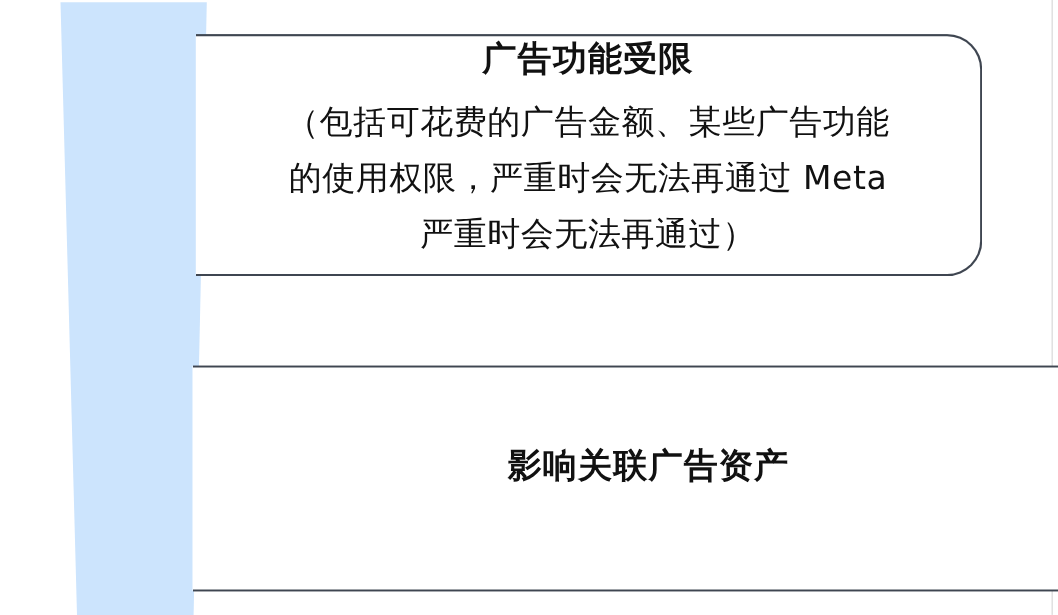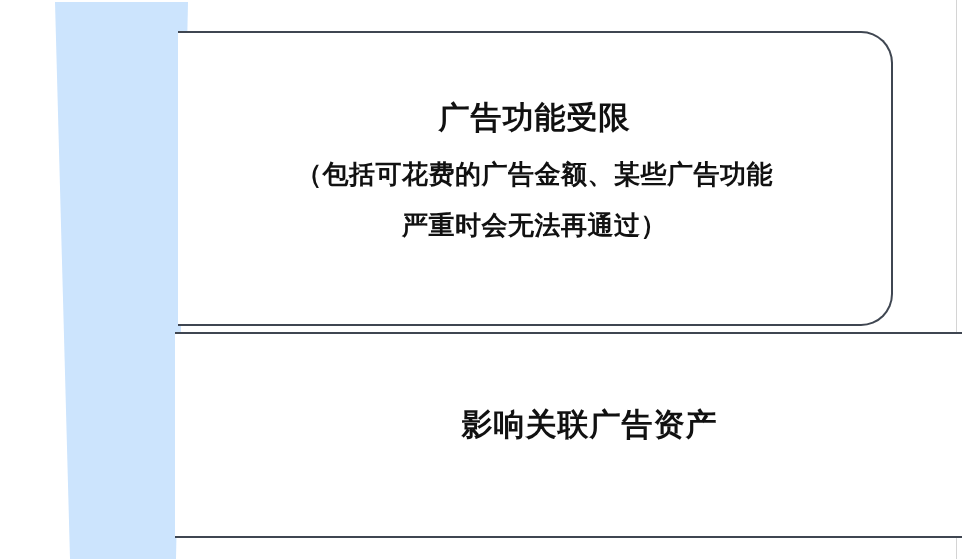--- a/index.html
+++ b/index.html
@@ -40,57 +40,58 @@
       display: flex;
       flex-direction: column;
       align-items: center;
       justify-content: center;
       text-align: center;
     }
     .card-1 {
       left: 178px;
       top: 31px;
       width: 715px;
-      height: 295px;
+      height: 220px;
       border-radius: 0 32px 32px 0;
     }
     .card-2 {
       left: 175px;
       top: 332px;
       width: 831px;
       height: 206px;
       border-radius: 0 32px 32px 0;
     }
     .card-title {
       font-size: 31px;
       font-weight: bold;
       letter-spacing: 1px;
       margin: 0;
       line-height: 44px;
     }
     .card-desc {
-      font-size: 26px;
-      font-weight: bold;
+      font-size: 30px;
+      font-weight: normal;
       line-height: 51px;
       margin: 0;
       letter-spacing: 0.5px;
     }
     .card-1 .card-title { margin-top: -12px; margin-bottom: 10px; }
     .card-2 .card-title { margin-top: -8px; margin-bottom: 14px; }
   </style>
 </head>
 <body>
 
 <svg class="blue-bar" width="962" height="559" viewBox="0 0 962 559">
   <polygon points="55,2 188,2 176,559 70,559" fill="#cce4fd"></polygon>
 </svg>
 
 <div class="right-rule"></div>
 
 <div class="card card-1">
   <p class="card-title">广告功能受限</p>
   <p class="card-desc">（包括可花费的广告金额、某些广告功能</p>
+  <p class="card-desc">的使用权限，严重时会无法再通过 Meta</p>
   <p class="card-desc">严重时会无法再通过）</p>
 </div>
 
 <div class="card card-2">
   <p class="card-title">影响关联广告资产</p>
 </div>
 
 </body></html>

